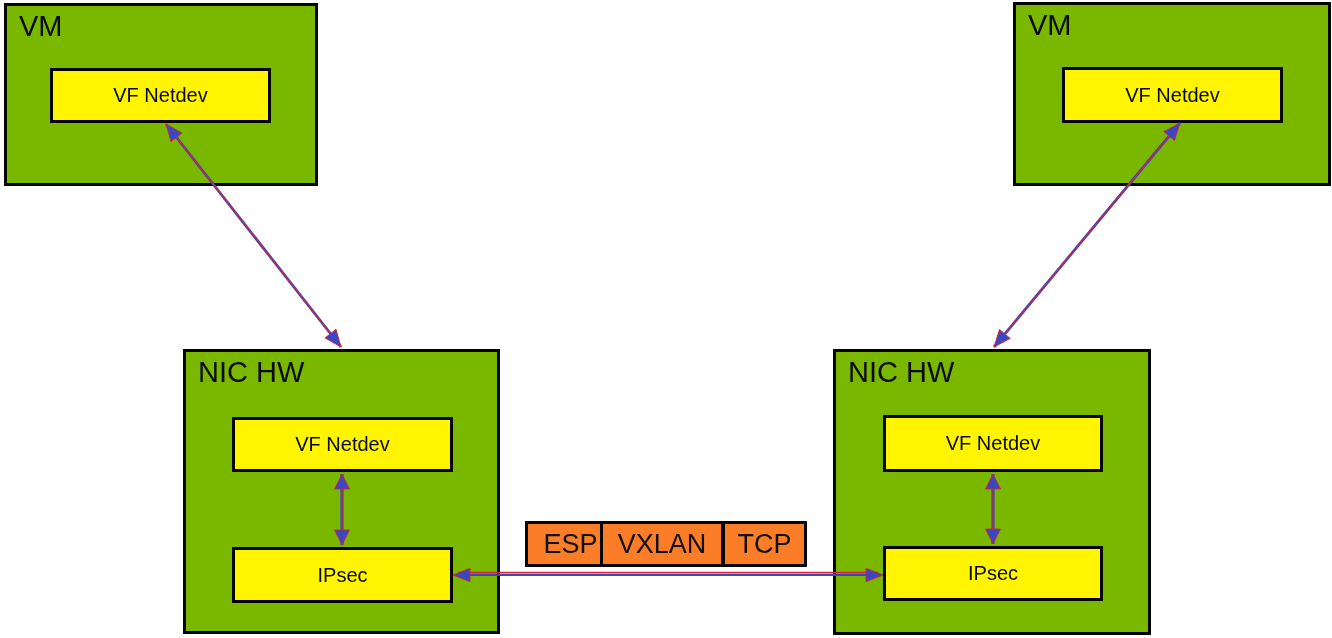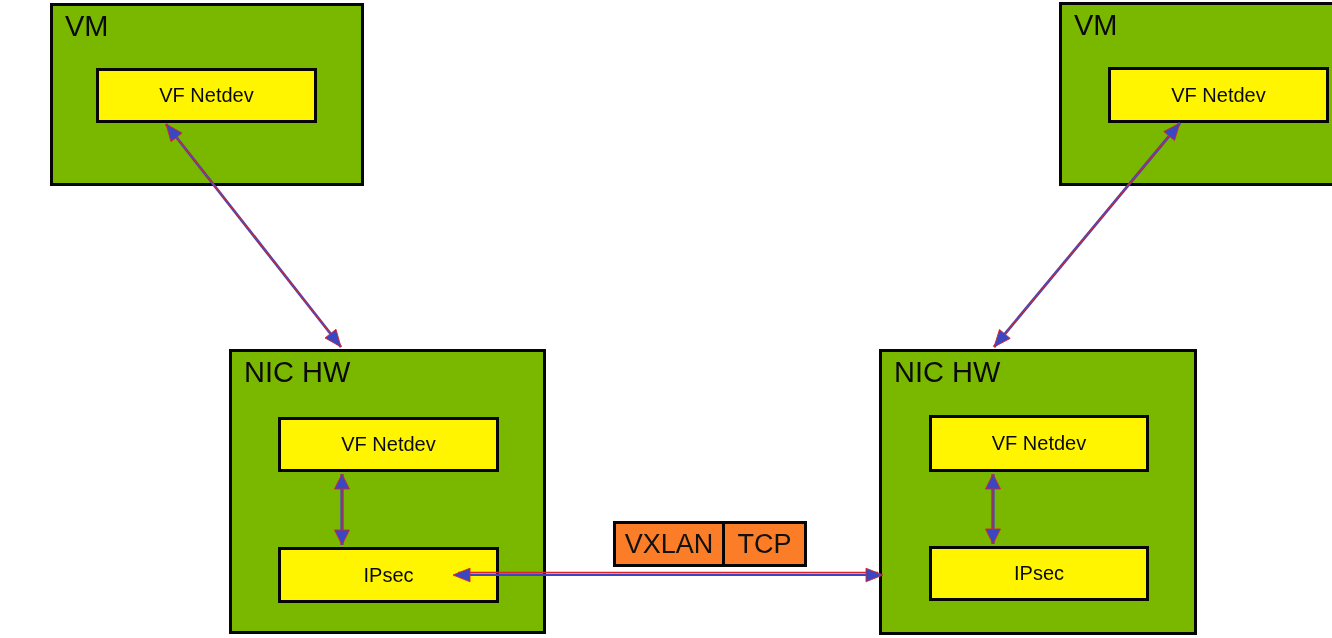--- a/index.html
+++ b/index.html
@@ -9,21 +9,20 @@
     background:var(--bg,#ffffff);
     overflow:hidden;
     font-family:"Liberation Sans","DejaVu Sans",sans-serif;
     color:#000;
   }
   .gbox{
     position:absolute;
     background:var(--green,#7ab800);
     border:3px solid #050505;
     box-sizing:border-box;
-    margin-left:46px;
   }
   .gtitle{
     position:absolute;
     left:12px;top:4px;
     font-size:29px;
     line-height:1.15;
     color:#0a0a0a;
     white-space:nowrap;
   }
   .ybox{
@@ -84,21 +83,24 @@
   <div class="gbox" style="left:833px;top:349px;width:318px;height:286px">
     <div class="gtitle">NIC HW</div>
     <div class="ybox" style="left:47px;top:63px;width:220px;height:57px">
       <span>VF Netdev</span>
     </div>
     <div class="ybox" style="left:47px;top:194px;width:220px;height:55px">
       <span>IPsec</span>
     </div>
   </div>
 
-  <div class="obox" style="left:613px;width:112px">
+  <div class="obox" style="left:525px;width:91px">
+    <span>ESP</span>
+  </div>
+  <div class="obox" style="left:600px;width:124px">
     <span>VXLAN</span>
   </div>
   <div class="obox" style="left:722px;width:85px">
     <span>TCP</span>
   </div>
 
   <svg id="arrows" viewBox="0 0 1332 638" xmlns="http://www.w3.org/2000/svg">
       <g>
         <line x1="166" y1="124" x2="341" y2="347" stroke="#3a46c2" stroke-width="2.8"></line>
         <line x1="174.3960150174552" y1="134.69892199367146" x2="332.60398498254483" y2="336.3010780063285" stroke="#d9252b" stroke-width="1.1"></line>

